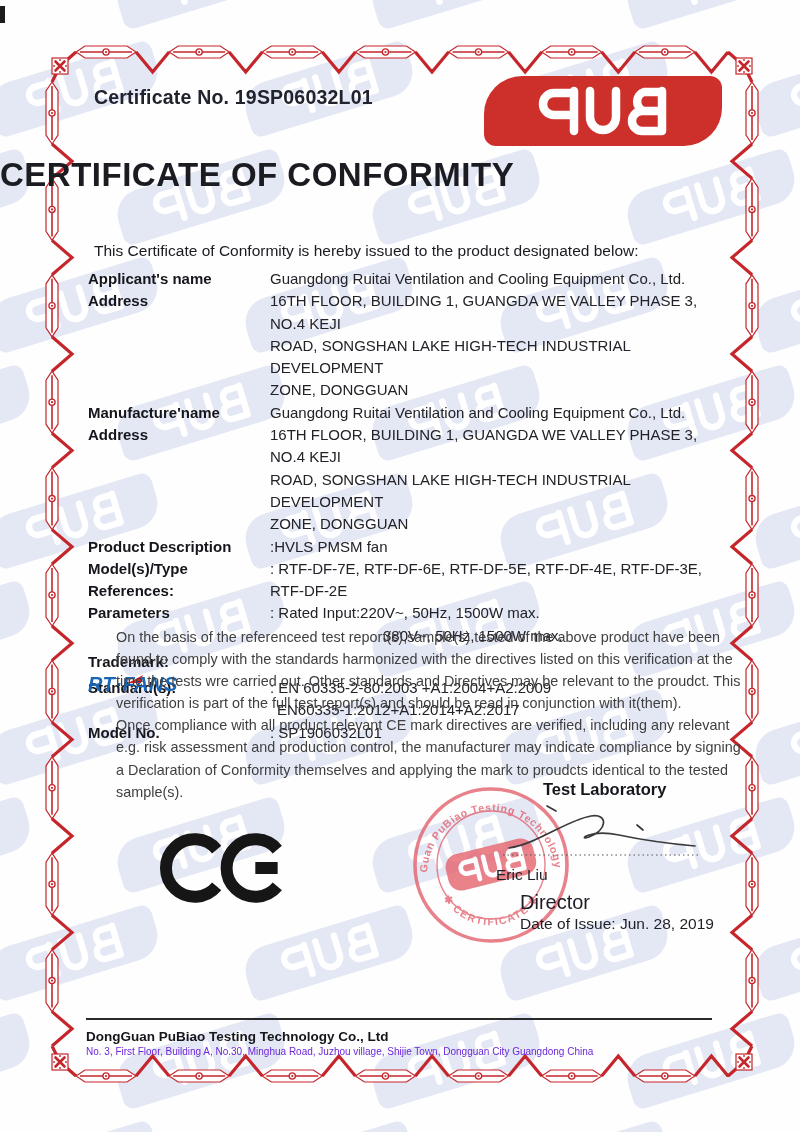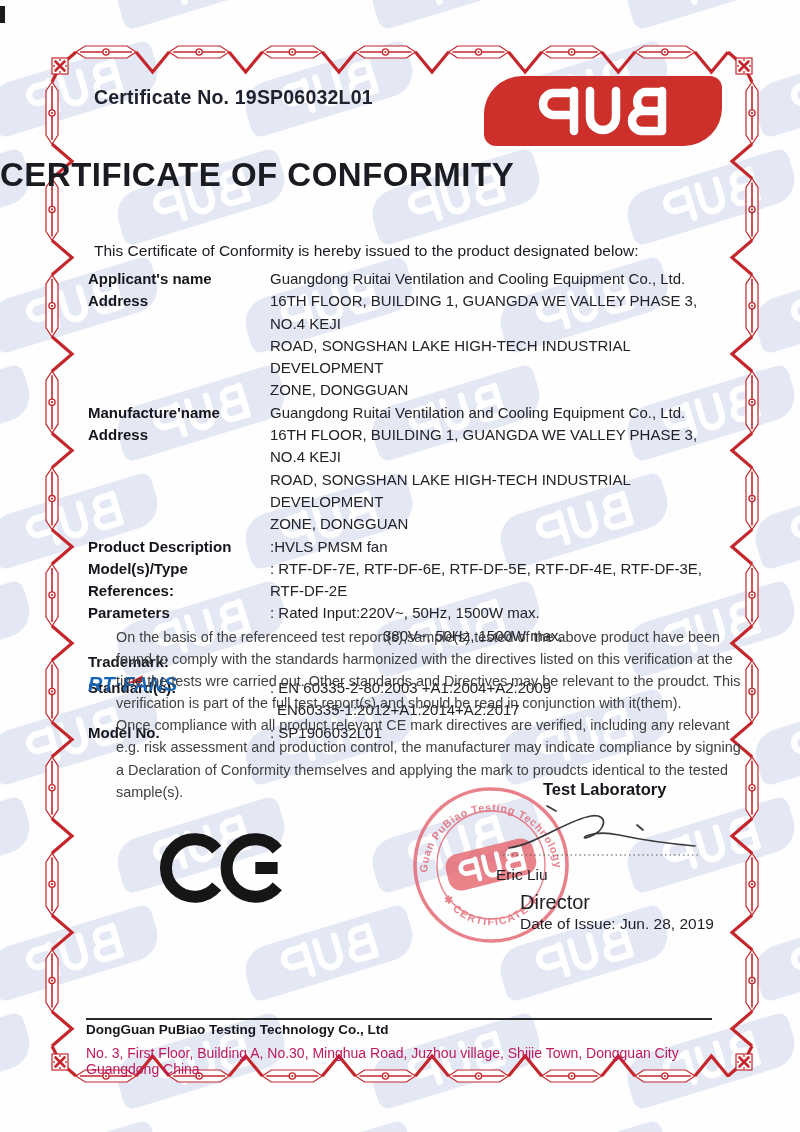--- a/index.html
+++ b/index.html
@@ -37,23 +37,23 @@
   .test-lab{left:543px;top:780px;font-size:16.5px;font-weight:bold;color:#15151c;}
   .ce{left:158px;top:822px;}
   .stamp{left:406px;top:780px;opacity:.9;}
   .stamp-ring{font-size:10.6px;fill:#e2606c;letter-spacing:.8px;font-weight:bold;}
   .stamp-bottom{font-size:10.5px;fill:#e2606c;letter-spacing:1.5px;font-weight:bold;}
   .sig{left:495px;top:798px;}
   .signer-name{left:496px;top:866px;font-size:15.5px;}
   .signer-title{left:520px;top:891px;font-size:20px;}
   .issue-date{left:520px;top:915px;font-size:15.5px;}
   
-  .footer{left:86px;top:1018px;width:626px;border-top:2px solid #2a2a2a;padding-top:2px;}
+  .footer{left:86px;top:1018px;width:626px;border-top:2px solid #2a2a2a;padding-top:9px;}
   .footer .co{font-size:13.5px;font-weight:bold;color:#15151c;}
-  .footer .addr{font-size:14px;color:#be185d;margin-top:8px;}
+  .footer .addr{font-size:10px;color:#6d28d9;margin-top:2px;}
   .scan-mark{position:absolute;left:0;top:6px;width:5px;height:17px;background:#1c1c1c;z-index:4;}
 </style>
 </head>
 <body>
 
 <div class="page">
   <div id="watermarks">
       <div class="wm-pill" style="background: rgb(228, 232, 244); left: -140px; top: -45px;">
         <svg width="120" height="42" viewBox="0 0 150 56">
           <g fill="none" stroke="#ffffff" stroke-width="8.5" stroke-linecap="round" stroke-linejoin="round">

